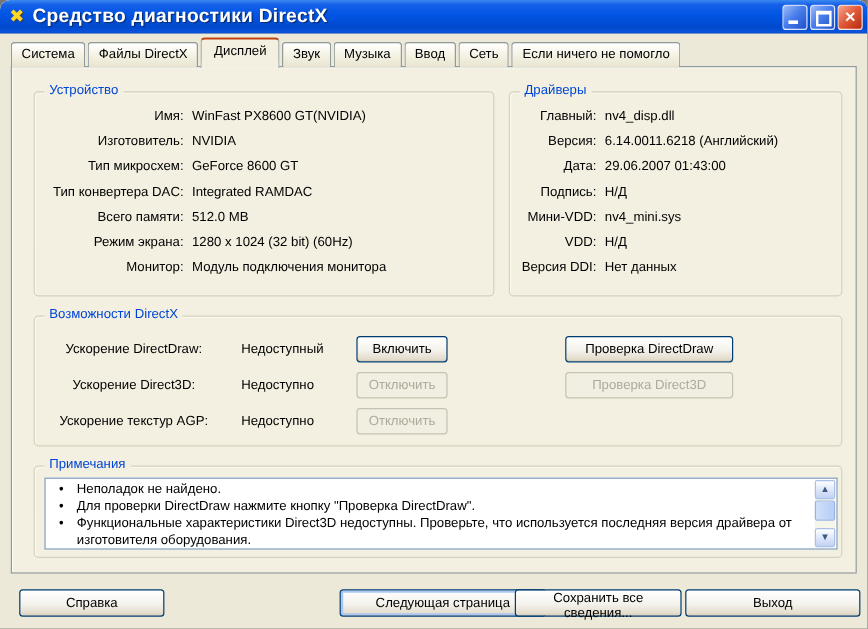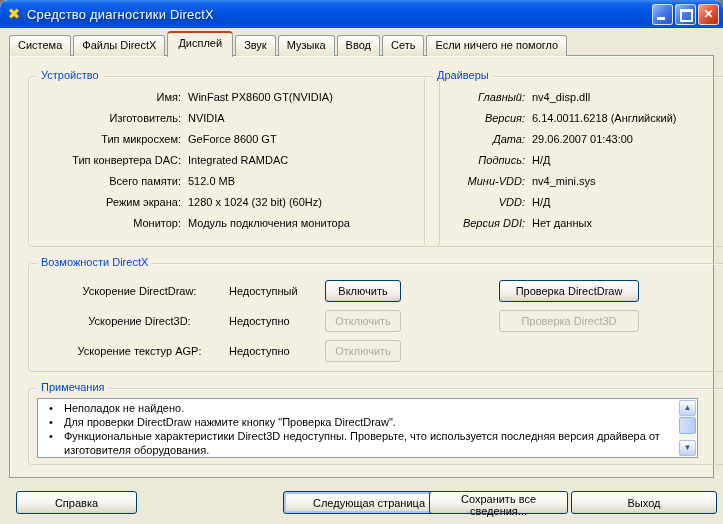--- a/index.html
+++ b/index.html
@@ -15,21 +15,21 @@
     background:linear-gradient(180deg,#3A8AF0 0%,#1560E8 14%,#0054E3 46%,#0149CC 82%,#0A55E0 96%,#003DB0 100%);
     border-radius:8px 8px 0 0;
     display:flex; align-items:center;
   }
   .app-icon{
     width:16px; height:16px; margin:0 5px 0 6px; flex:none;
     color:#FFD428; font-size:15px; font-weight:bold; line-height:16px; text-align:center;
     text-shadow:1px 1px 1px rgba(90,60,0,.7);
   }
   .title{
-    color:#fff; font-size:13px; font-weight:normal; letter-spacing:.2px;
+    color:#fff; font-size:16px; font-weight:bold; letter-spacing:.2px;
     text-shadow:1px 1px 1px #0A2A6A; white-space:nowrap;
   }
   .tb-buttons{position:absolute; right:4px; top:4px; display:flex; gap:2px;}
   .tbbtn{
     width:21px; height:21px; border-radius:3px; border:1px solid rgba(255,255,255,.75);
     padding:0; position:relative; cursor:default;
   }
   .tbbtn.minmax{background:linear-gradient(135deg,#9CBCF8 0%,#4A7EEC 45%,#1E50C8 100%);}
   .tbbtn.close{background:linear-gradient(135deg,#F4A68C 0%,#E25C3C 45%,#B52A0B 100%);}
   .min-glyph{position:absolute; left:4px; bottom:4px; width:8px; height:3px; background:#fff;}
@@ -49,35 +49,34 @@
   
   .tabpage{
     position:absolute; left:9px; top:55px; width:703px; height:421px;
     background:#F3F0E1; border:1px solid #919B9C; z-index:1;
     box-shadow:inset 1px 1px 0 rgba(255,255,255,.6);
   }
   
   .groupbox{
     position:absolute; border:1px solid #D5D1BE; border-radius:4px; z-index:2;
     box-shadow:inset 1px 1px 0 rgba(255,255,255,.55);
-    padding-left:28px;
   }
   .gb-caption{
     position:absolute; top:-8px; left:8px; background:#F3F0E1; padding:0 4px;
     color:#0046D5; white-space:nowrap;
   }
   .gb-device{left:28px; top:76px; width:382px; height:169px;}
   .gb-drivers{left:424px; top:76px; width:276px; height:169px;}
   .gb-features{left:28px; top:263px; width:672px; height:107px;}
   .gb-notes{left:28px; top:388px; width:672px; height:75px;}
   .gb-rows{padding-top:9px;}
   .frow{display:flex; height:21px; align-items:center;}
   .flabel{text-align:right; margin-right:7px; flex:none; white-space:nowrap;}
   .gb-device .flabel{width:124px;}
-  .gb-drivers .flabel{width:72px;font-style:italic;}
+  .gb-drivers .flabel{width:72px;}
   .fvalue{white-space:nowrap;text-align:center;}
   
   .feat-rows{padding-top:12px;}
   .feat-row{display:flex; align-items:center; height:30px;}
   .feat-label{width:165px; text-align:center; flex:none; white-space:nowrap;}
   .feat-status{margin-left:7px; width:96px; flex:none; white-space:nowrap;}
   
   .btn{
     font-family:inherit; font-size:11px; color:#000; cursor:default;
     border:1px solid #003C74; border-radius:3px;

